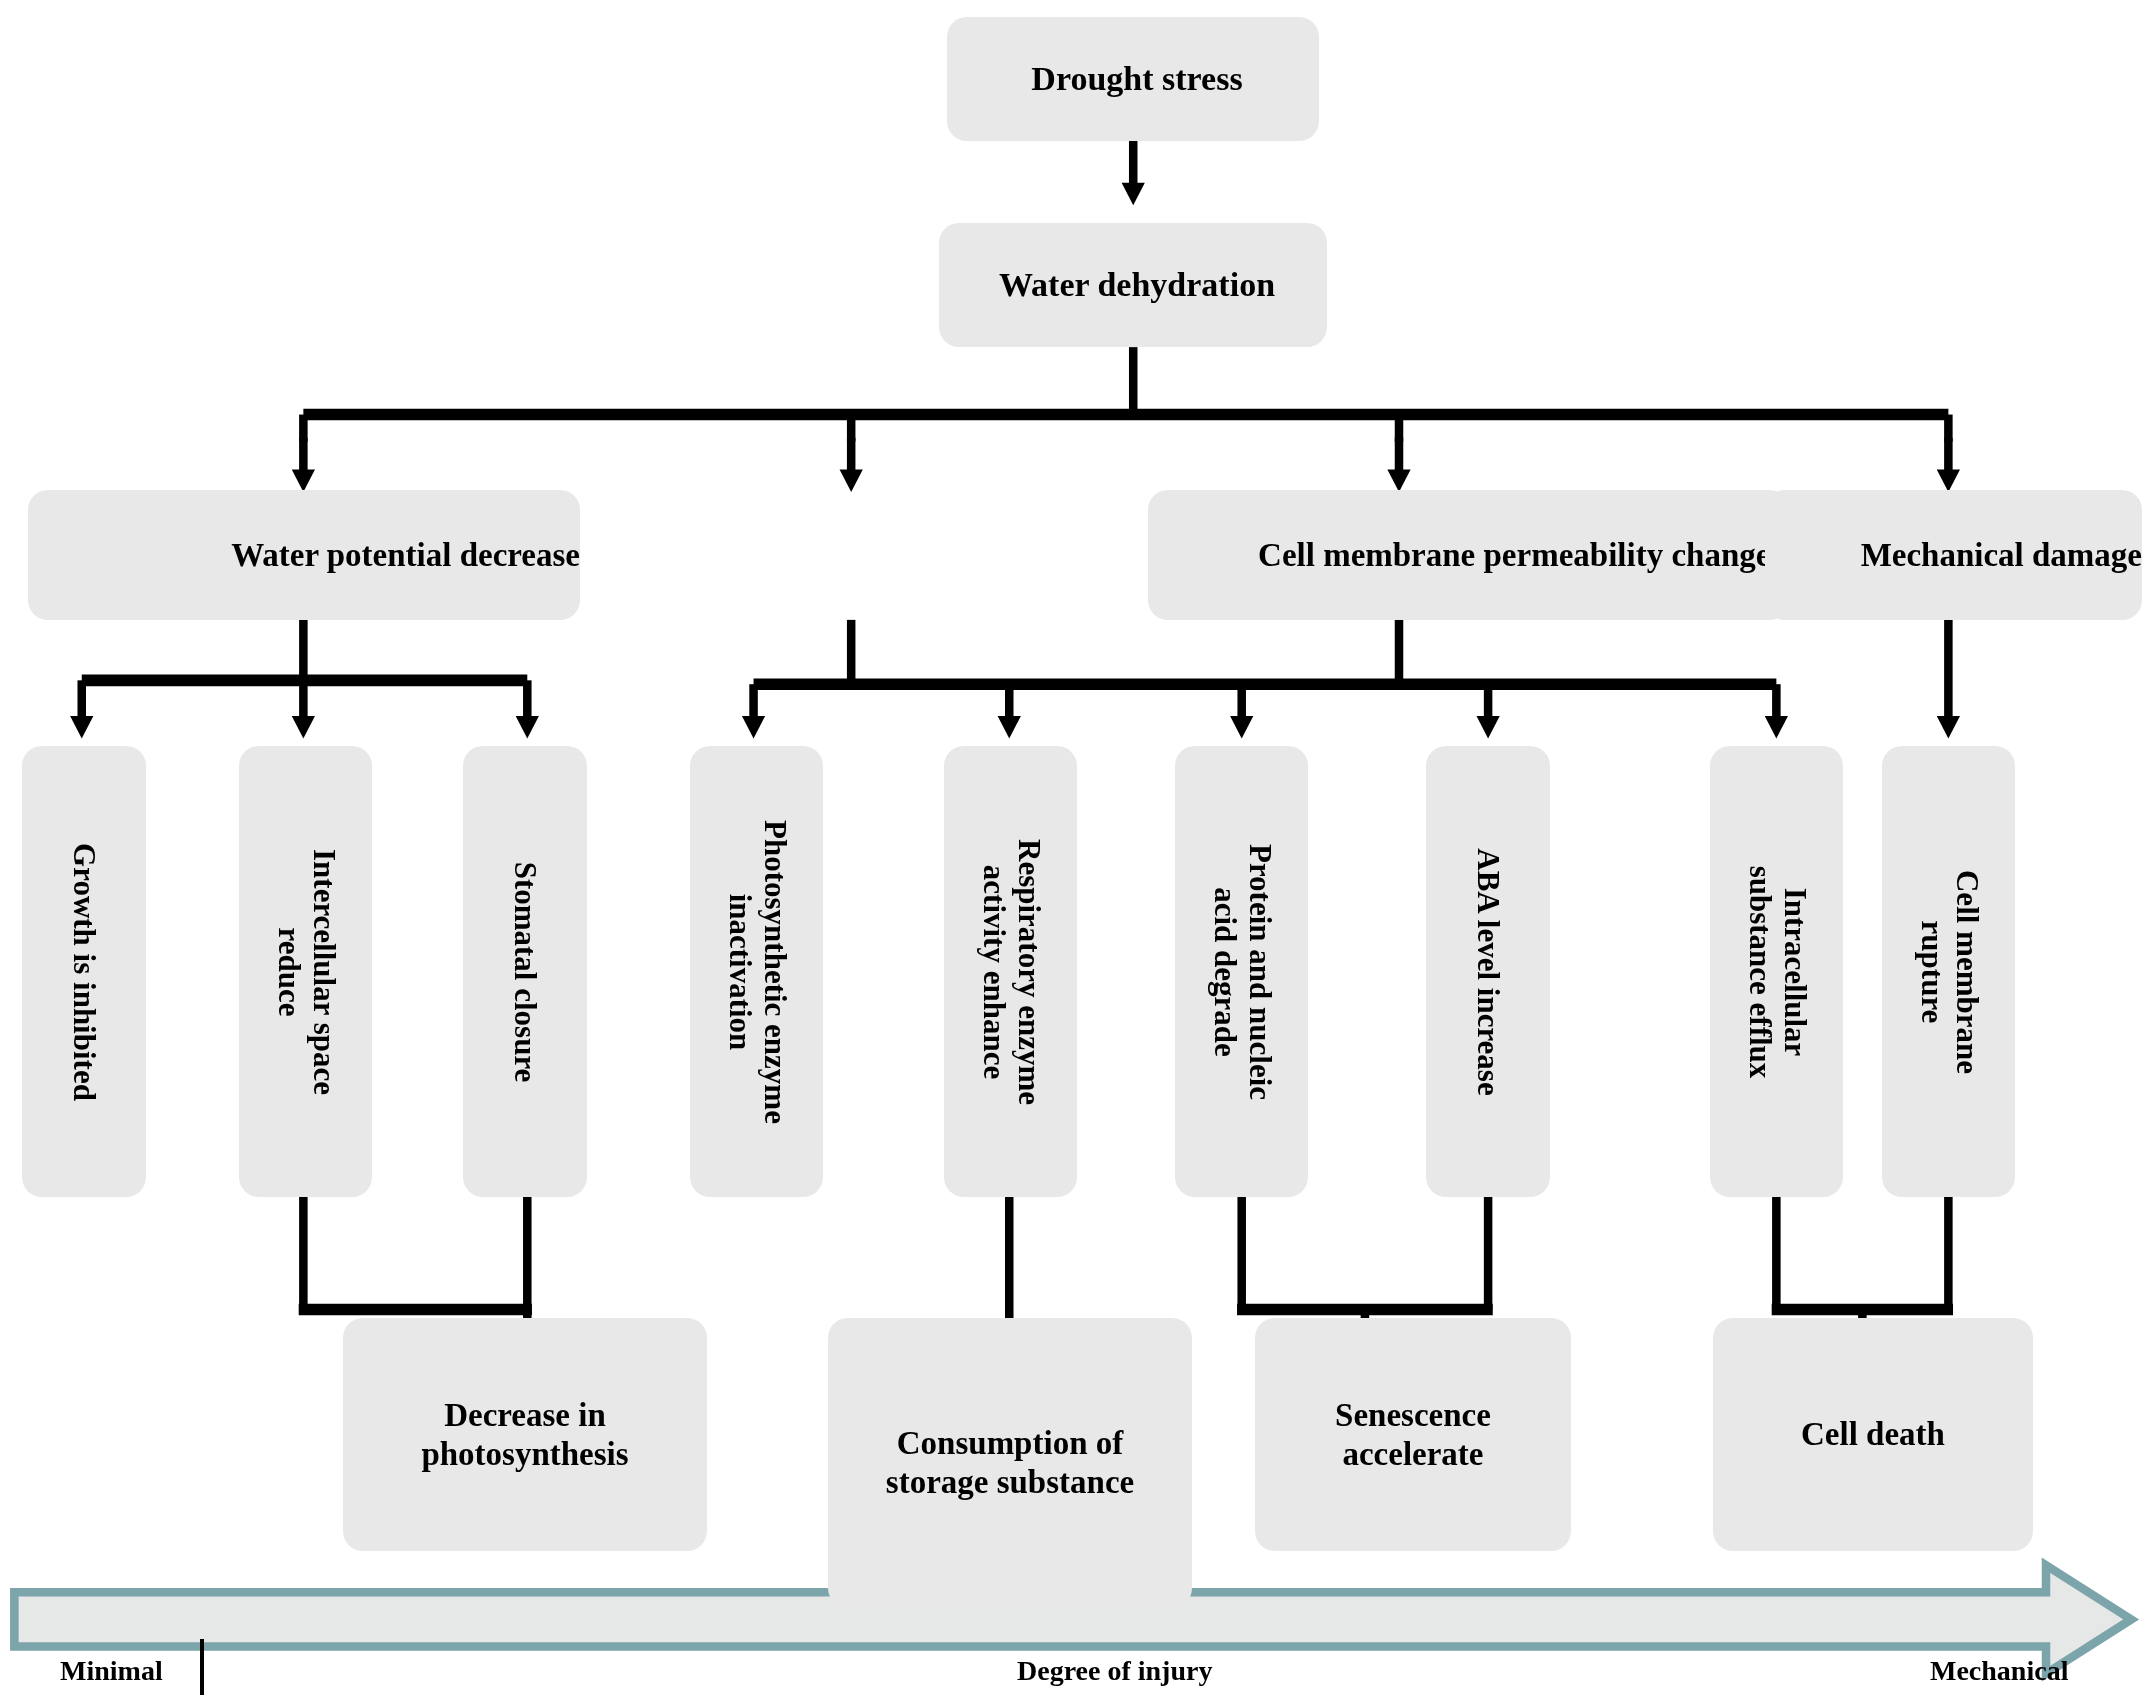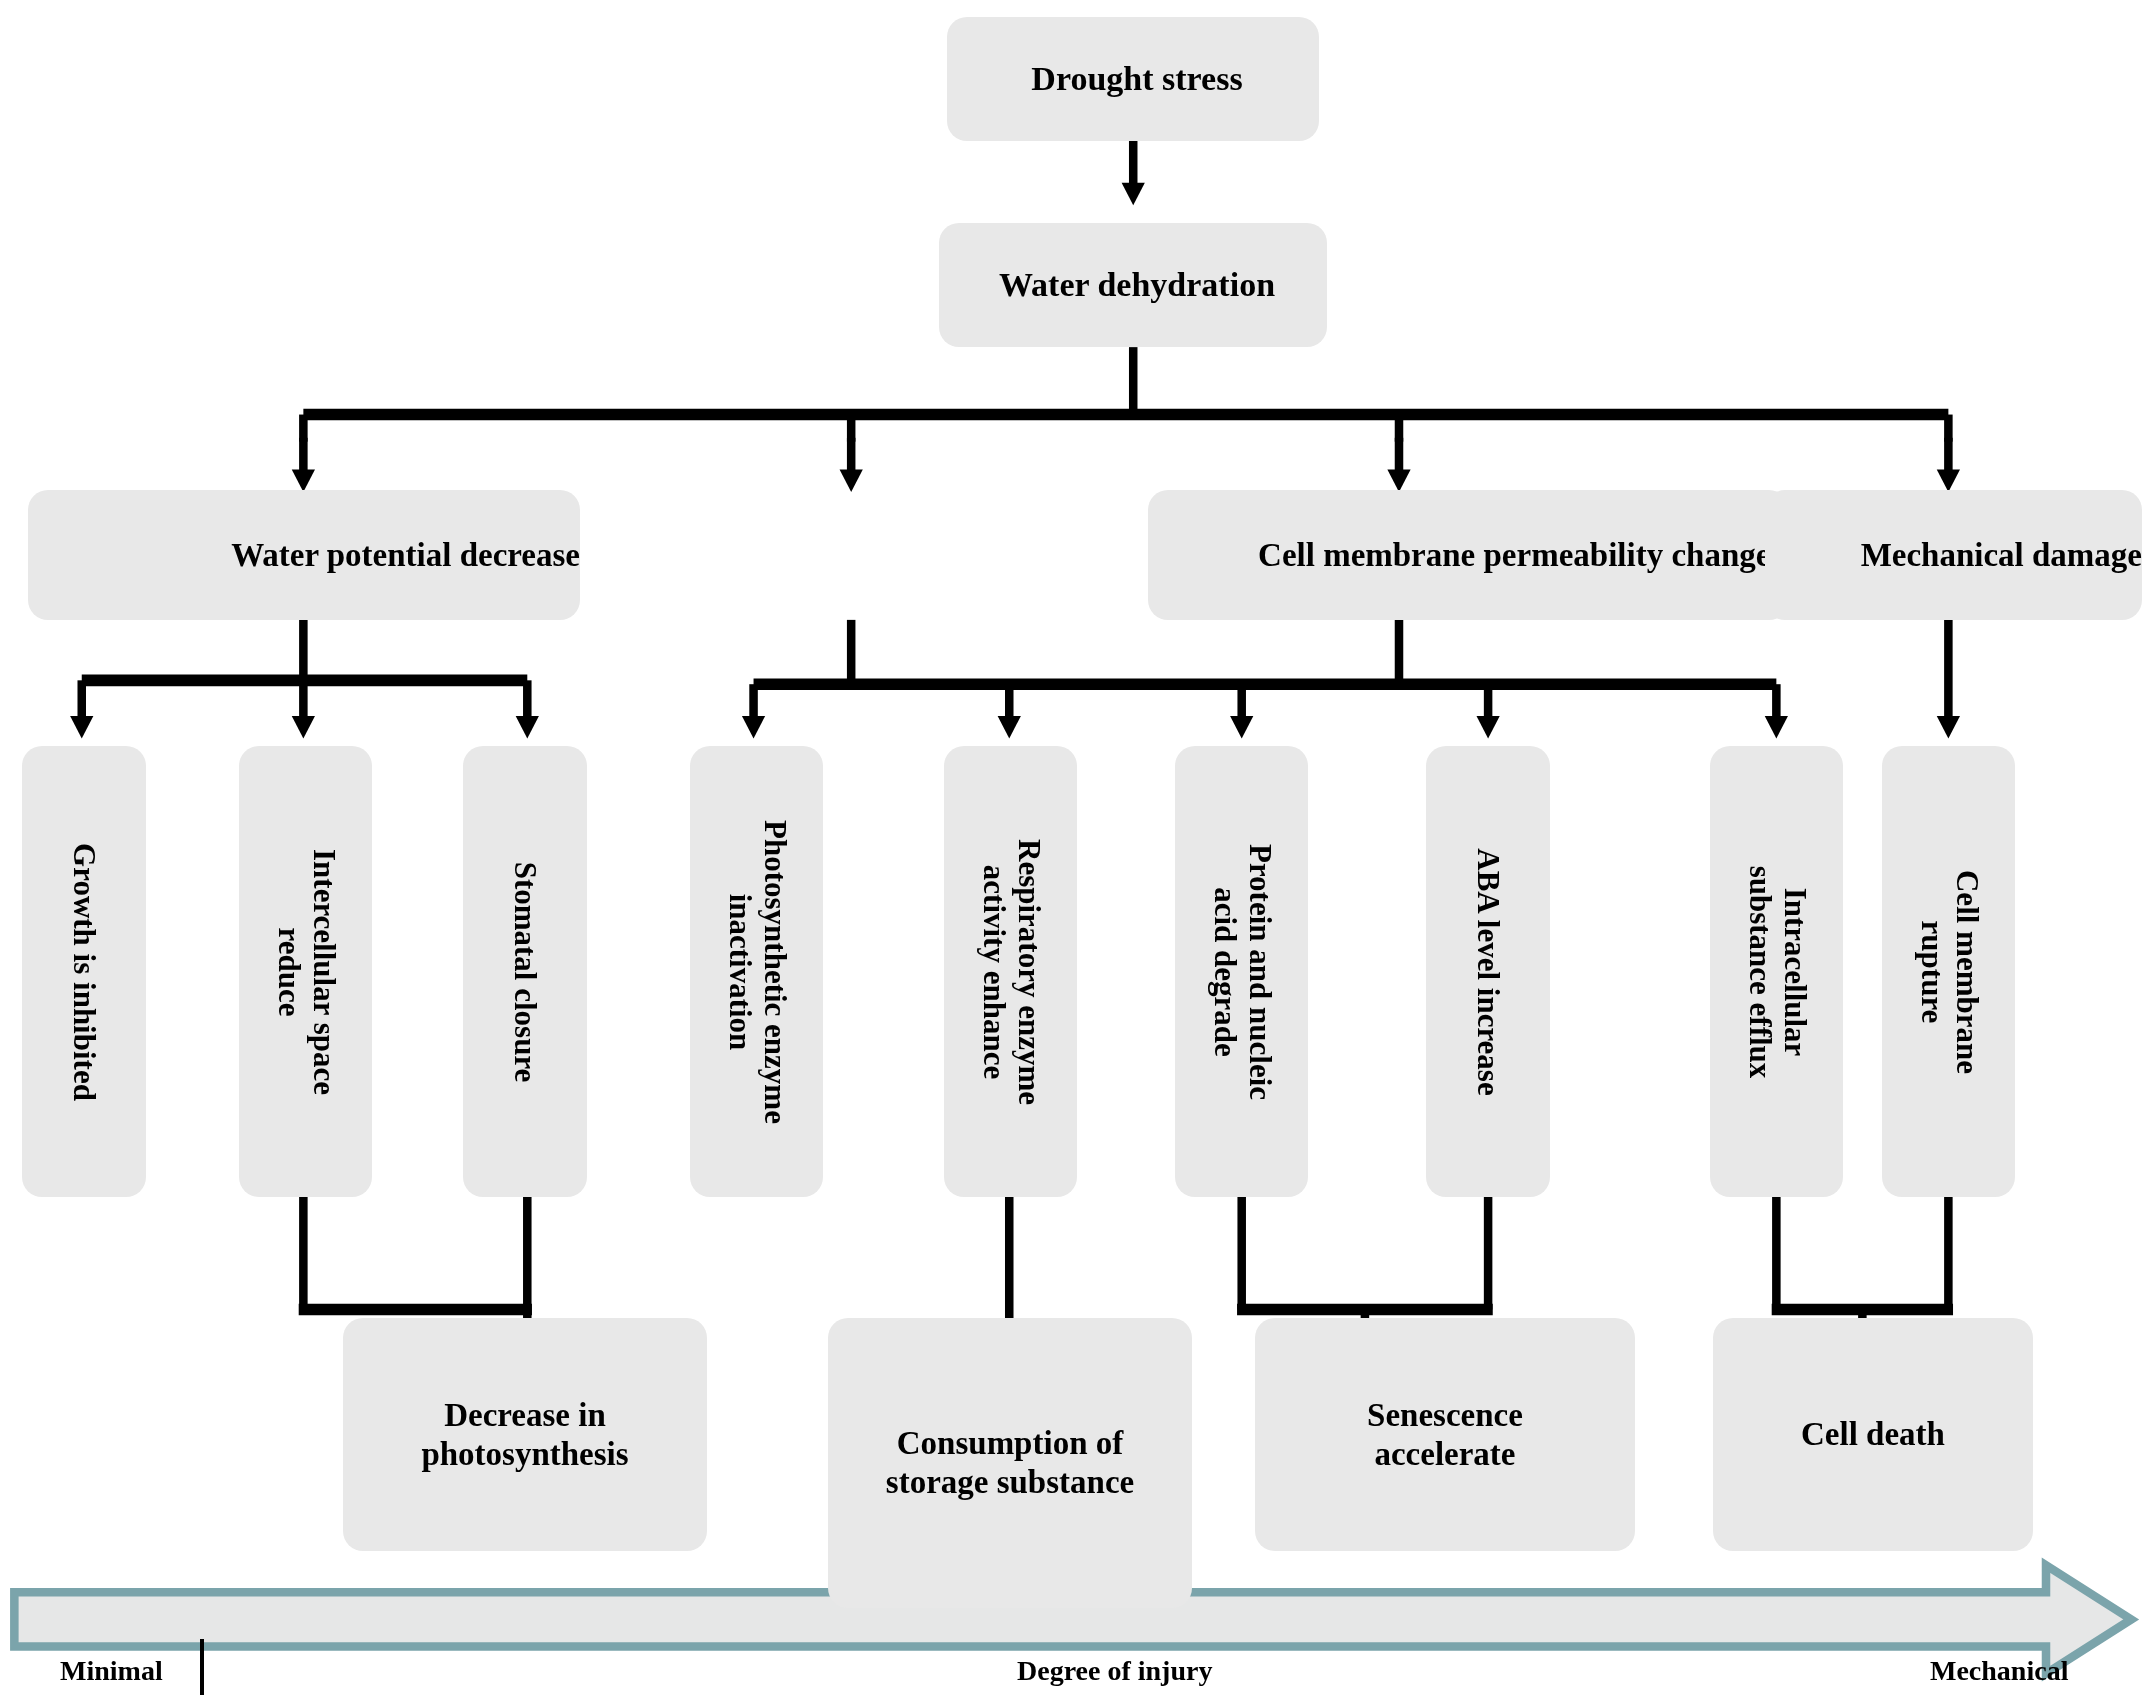--- a/index.html
+++ b/index.html
@@ -151,21 +151,21 @@
   <div class="vnode" style="left:1882px;top:746px;width:133px;height:451px;">
     <div class="vtext" style="white-space:normal;width:411px;">Cell membrane<br>rupture</div>
   </div>
 
   <div class="node lvl4" style="left:343px;top:1318px;width:364px;height:233px;padding:0 17px;">
     <span>Decrease in<br>photosynthesis</span>
   </div>
   <div class="node lvl4" style="left:828px;top:1318px;width:364px;height:290px;padding:0 17px;">
     <span>Consumption of<br>storage substance</span>
   </div>
-  <div class="node lvl4" style="left:1255px;top:1318px;width:380px;height:233px;padding:0 17px;">
+  <div class="node lvl4" style="left:1255px;top:1318px;width:316px;height:233px;padding:0 17px;">
     <span>Senescence<br>accelerate</span>
   </div>
   <div class="node lvl4" style="left:1713px;top:1318px;width:320px;height:233px;padding:0 17px;">
     <span>Cell death</span>
   </div>
 
   <div class="axis-label" style="left:60px;top:1655px;">Minimal</div>
   <div class="caret" style="left:200px;top:1639px;height:56px;"></div>
   <div class="axis-label" style="left:1017px;top:1655px;">Degree of injury</div>
   <div class="axis-label" style="left:1930px;top:1655px;">Mechanical</div>

